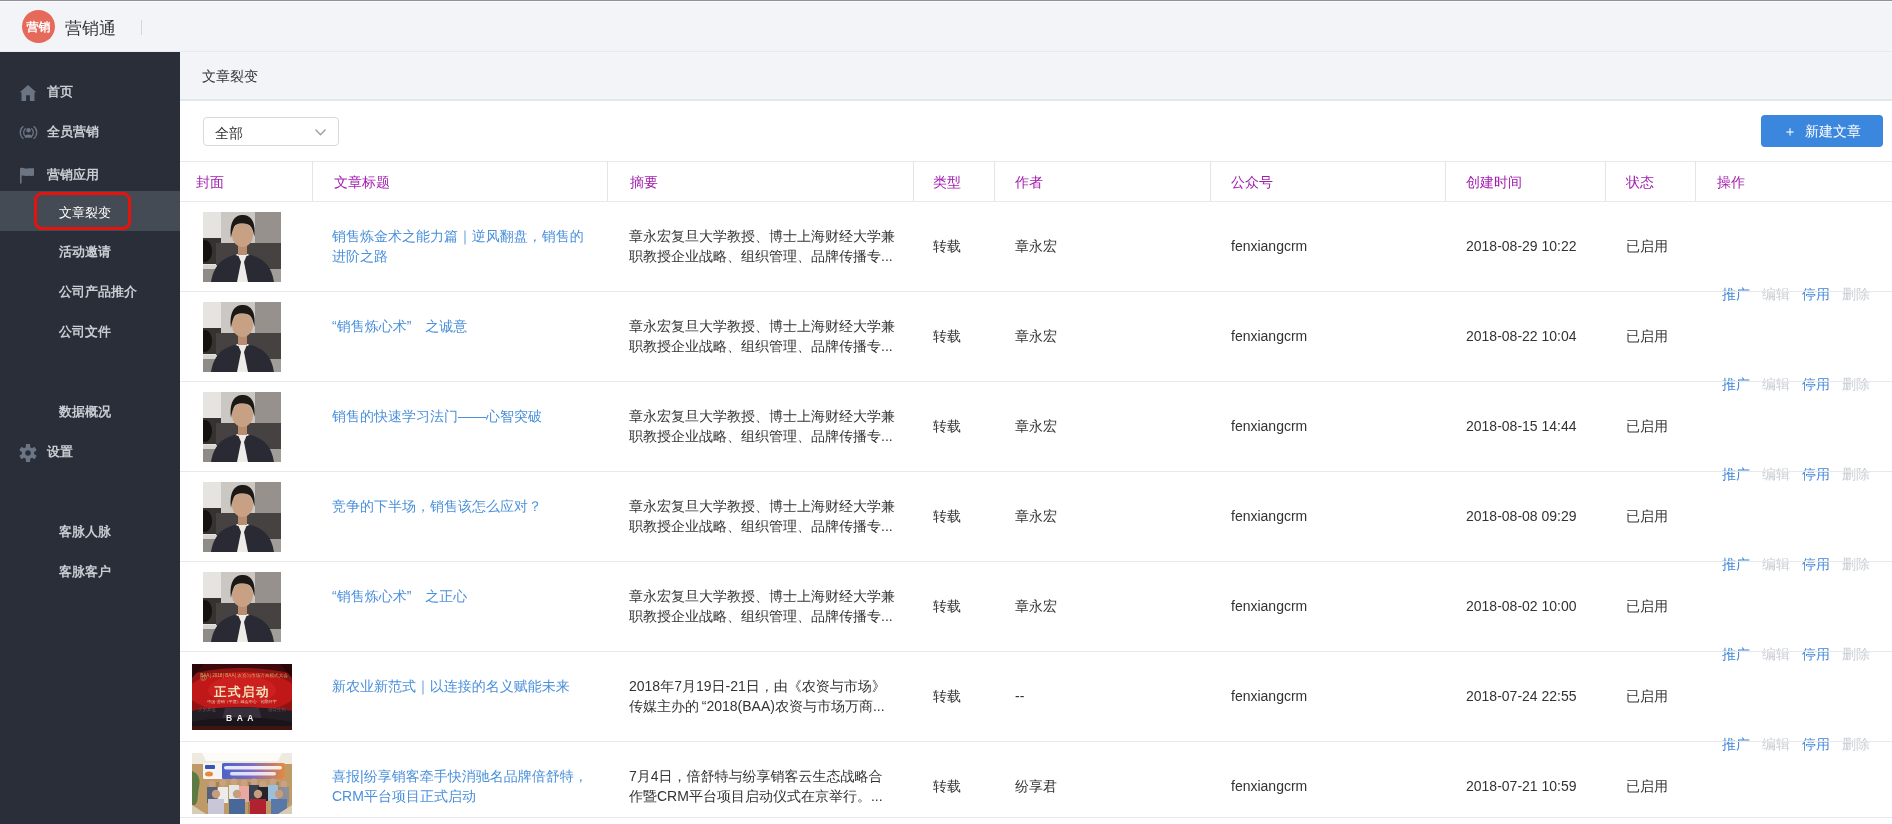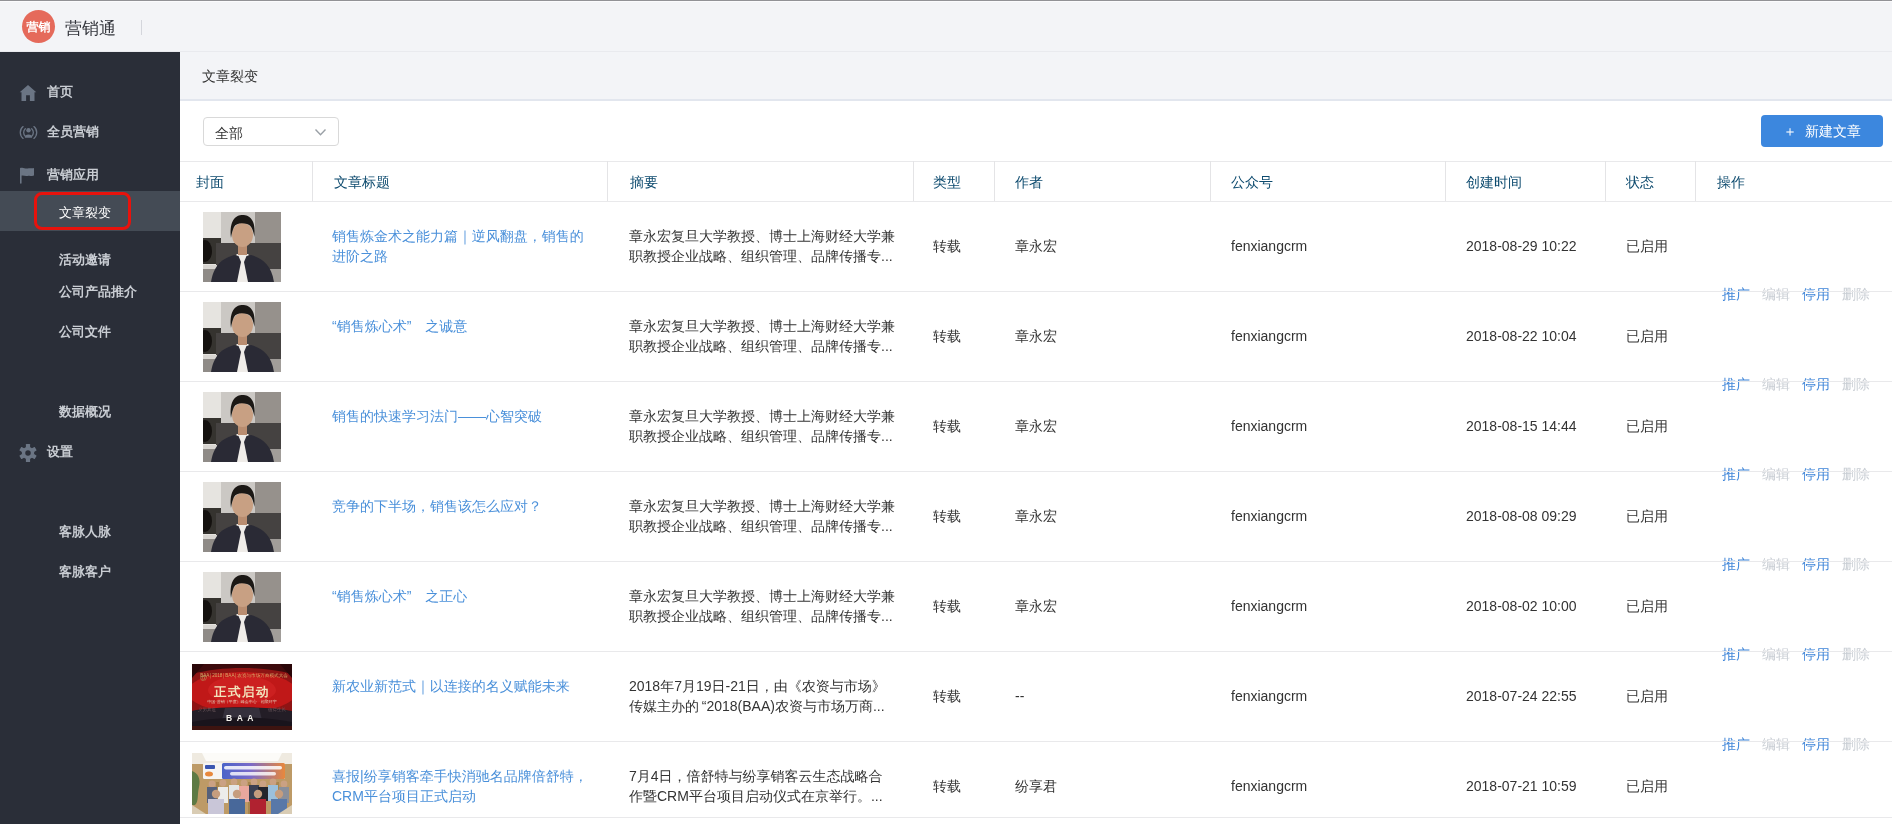--- a/index.html
+++ b/index.html
@@ -20,21 +20,21 @@
 #selbg .txt { position:absolute; left:59px; top:13px; color:#fff; font-size:13px;}
 #redbox { position:absolute; left:34px; top:140px; width:97px; height:38px; border:3.5px solid #e8120c; border-radius:8px; }
 #crumb { position:absolute; left:180px; top:52px; width:1712px; height:49px; background:#f3f4f7; border-bottom:2px solid #e2e6ee; }
 #crumb span { position:absolute; left:22px; top:16px; font-size:14px; color:#333; }
 #content { position:absolute; left:180px; top:101px; width:1712px; height:723px; background:#fff; }
 #selectbox { position:absolute; left:23px; top:16px; width:136px; height:29px; border:1px solid #d9d9d9; border-radius:4px; background:#fff; }
 #selectbox span { position:absolute; left:11px; top:7px; font-size:14px; color:#333; }
 #newbtn { position:absolute; left:1581px; top:14px; width:122px; height:32px; background:#3c87de; border-radius:4px; color:#fff; font-size:14px; text-align:center; line-height:32px; }
 .hline { position:absolute; left:0; width:1712px; height:1px; background:#e9e9eb; }
 .vline { position:absolute; top:60px; width:1px; height:40px; background:#e4e4e6; }
-.hcell { position:absolute; top:73px; font-size:14px; color:#0c4a6e; }
+.hcell { position:absolute; top:73px; font-size:14px; color:#a21caf; }
 .row { position:absolute; left:0; width:1712px; height:90px; }
 .title { position:absolute; left:152px; color:#4a90da; font-size:14px; line-height:20px; }
 .summ  { position:absolute; left:449px; color:#333; font-size:14px; line-height:20px; }
 .c1 { position:absolute; font-size:14px; color:#333; white-space:nowrap; }
 .ops { position:absolute; left:1542px; font-size:14px; white-space:nowrap;margin-top:48px; }
 .ops b { font-weight:normal; color:#3f85d8; }
 .ops i { font-style:normal; color:#c9ced4; }
 .ops span { display:inline-block; }
 .cover { position:absolute; left:12px; }
 </style></head><body>
@@ -71,21 +71,21 @@
       </svg>
       <div class="txt">全员营销</div>
     </div>
 <div class="mi" style="top:103px">
       <svg style="top:12px" width="16" height="17" viewBox="0 0 16 17">
         <path fill="#6b7584" d="M1.5 1.2 C4 -0.3 6 2.2 8.8 1.4 C11.3 0.7 13 1.8 15 1.1 L15 8.6 C12.5 9.6 11 8.2 8.6 8.9 C6 9.7 4 7.6 1.5 9 Z"></path>
         <rect x="1" y="0.8" width="1.6" height="16" rx="0.8" fill="#6b7584"></rect>
       </svg>
       <div class="txt">营销应用</div>
     </div>
-<div class="mi" style="top:188px">
+<div class="mi" style="top:180px">
       <div class="txt sub">活动邀请</div>
     </div>
 <div class="mi" style="top:220px">
       <div class="txt sub">公司产品推介</div>
     </div>
 <div class="mi" style="top:260px">
       <div class="txt sub">公司文件</div>
     </div>
 <div class="mi" style="top:340px">
       <div class="txt sub">数据概况</div>

